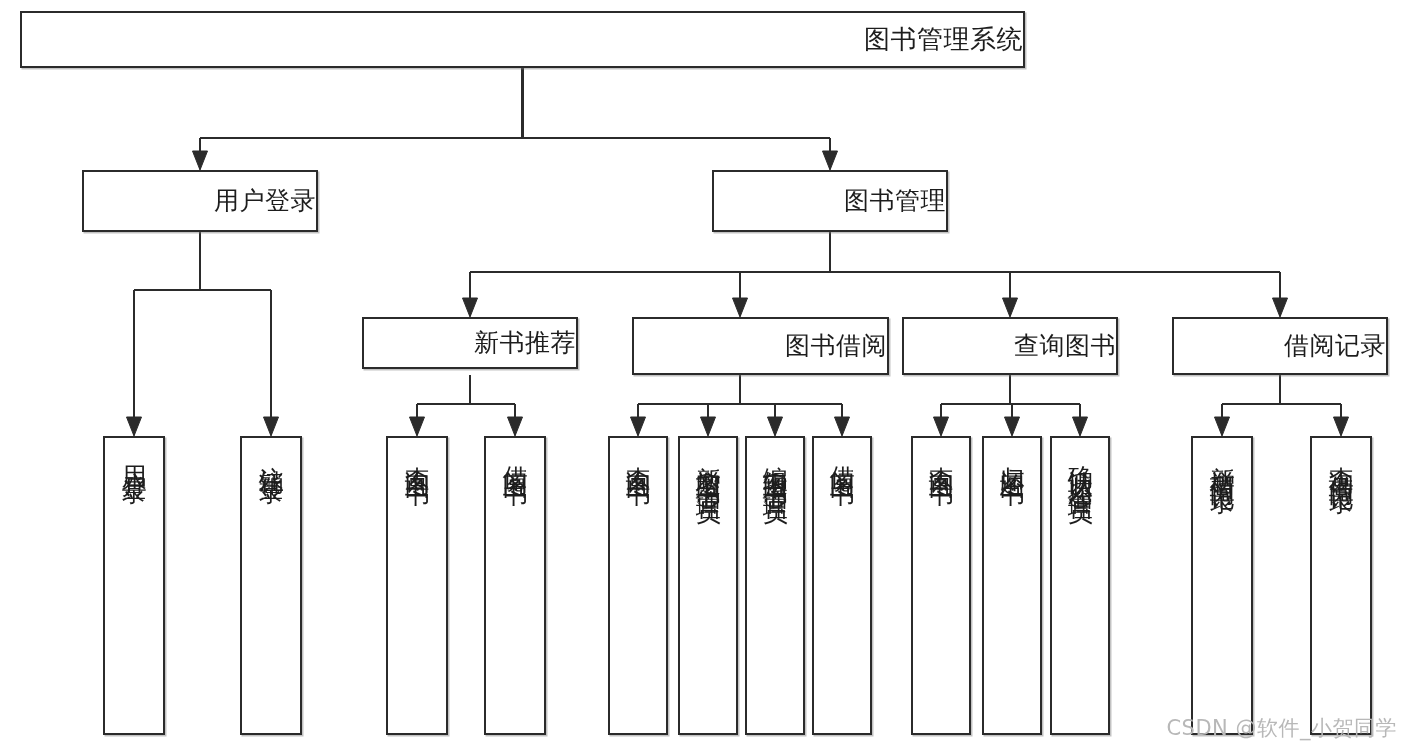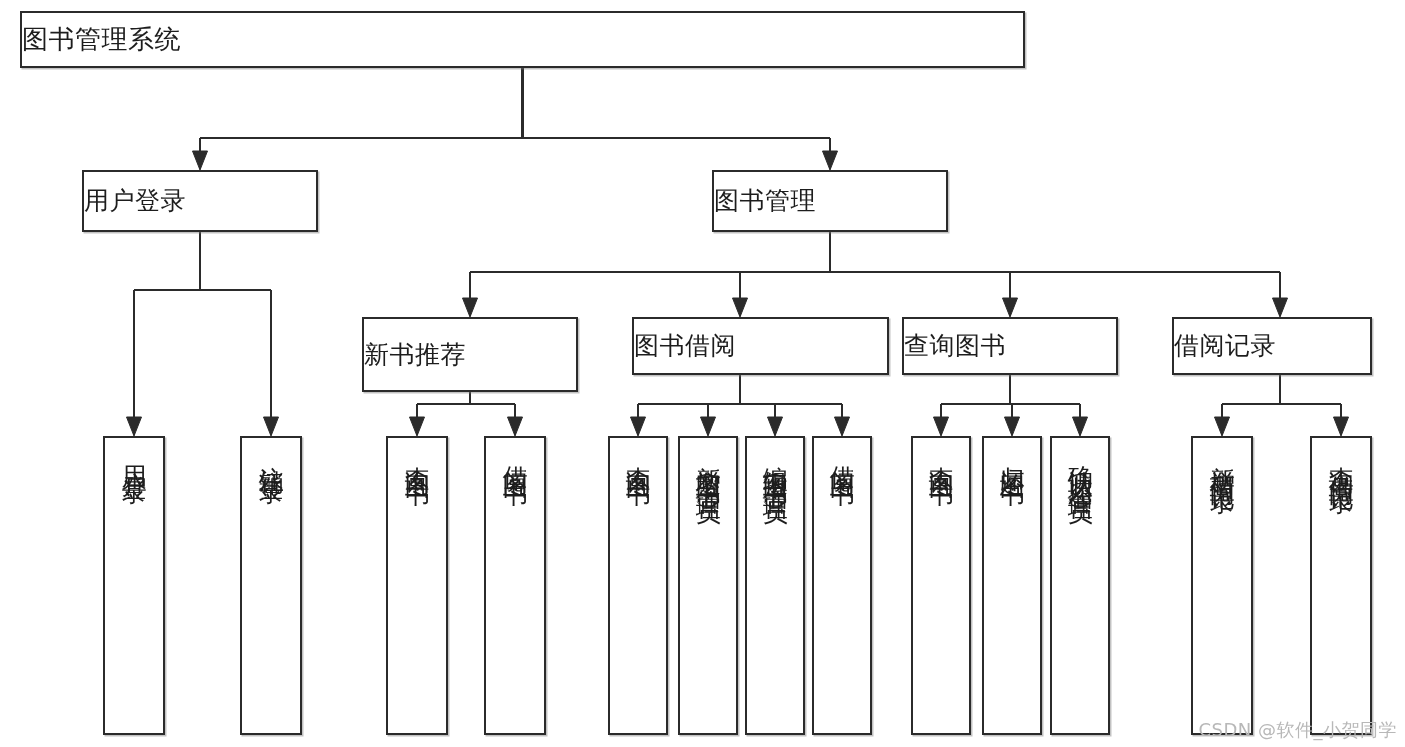--- a/index.html
+++ b/index.html
@@ -27,21 +27,21 @@
     height: 747px;
     pointer-events: none;
   }
   .node {
     position: absolute;
     box-sizing: border-box;
     background: #ffffff;
     border: 2.4px solid #2b2b2b;
     display: flex;
     align-items: center;
-    justify-content: flex-start;
+    justify-content: flex-end;
     box-shadow: 1.5px 1.5px 0 rgba(120,120,120,0.45);
   }
   .node .label {
     color: #1d1d1d;
     letter-spacing: 0.5px;
     line-height: 1.25;
     white-space: nowrap;
     text-align: center;
   }
   .node.horiz .label {
@@ -59,21 +59,21 @@
     letter-spacing: 5px;
     white-space: nowrap;
   }
   .node.root .label {
     font-size: 26px;
   }
   #watermark {
     position: absolute;
     right: 8px;
     bottom: 5px;
-    font-size: 18px;
+    font-size: 21px;
     color: #b8b8b8;
     letter-spacing: 0.5px;
     white-space: nowrap;
     user-select: none;
   }
 </style>
 </head>
 <body>
 
 <div id="canvas">
@@ -134,30 +134,30 @@
   <div id="nodes-layer">
       <div class="node horiz root" style="left: 20px; top: 11px; width: 1005px; height: 57px;">
         <span class="label">图书管理系统</span>
       </div>
       <div class="node horiz" style="left: 82px; top: 170px; width: 236px; height: 62px;">
         <span class="label">用户登录</span>
       </div>
       <div class="node horiz" style="left: 712px; top: 170px; width: 236px; height: 62px;">
         <span class="label">图书管理</span>
       </div>
-      <div class="node horiz" style="left: 362px; top: 317px; width: 216px; height: 75px;">
+      <div class="node horiz" style="left: 362px; top: 317px; width: 216px; height: 52px;">
         <span class="label">新书推荐</span>
       </div>
       <div class="node horiz" style="left: 632px; top: 317px; width: 257px; height: 58px;">
         <span class="label">图书借阅</span>
       </div>
       <div class="node horiz" style="left: 902px; top: 317px; width: 216px; height: 58px;">
         <span class="label">查询图书</span>
       </div>
-      <div class="node horiz" style="left: 1172px; top: 317px; width: 200px; height: 58px;">
+      <div class="node horiz" style="left: 1172px; top: 317px; width: 216px; height: 58px;">
         <span class="label">借阅记录</span>
       </div>
       <div class="node vert" style="left: 103px; top: 436px; width: 62px; height: 299px;">
         <span class="label">用户登录</span>
       </div>
       <div class="node vert" style="left: 240px; top: 436px; width: 62px; height: 299px;">
         <span class="label">注销登录</span>
       </div>
       <div class="node vert" style="left: 386px; top: 436px; width: 62px; height: 299px;">
         <span class="label">查询图书</span>

